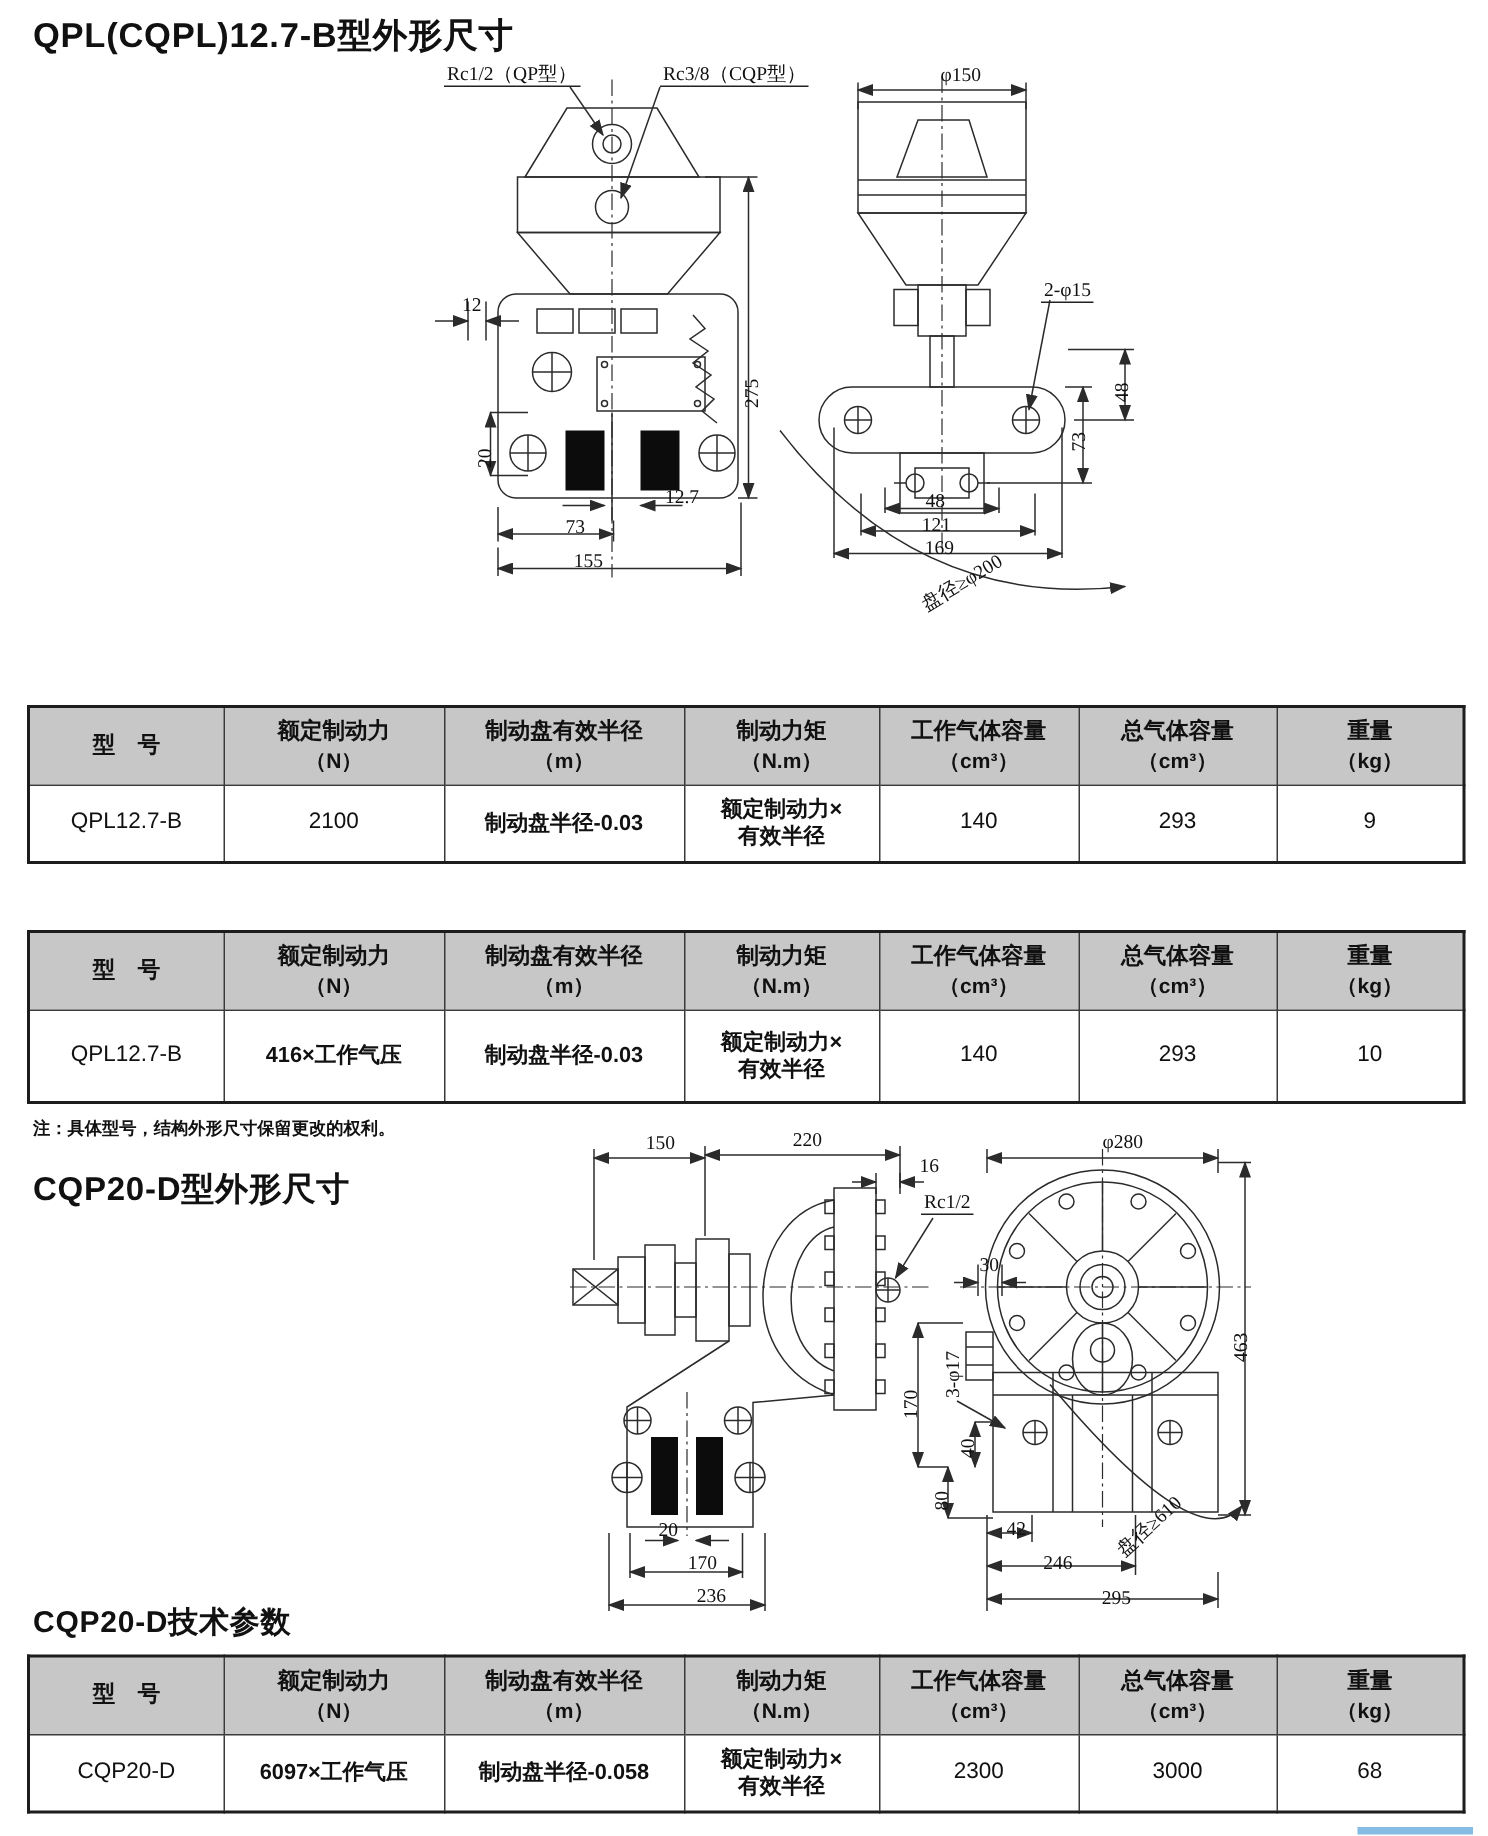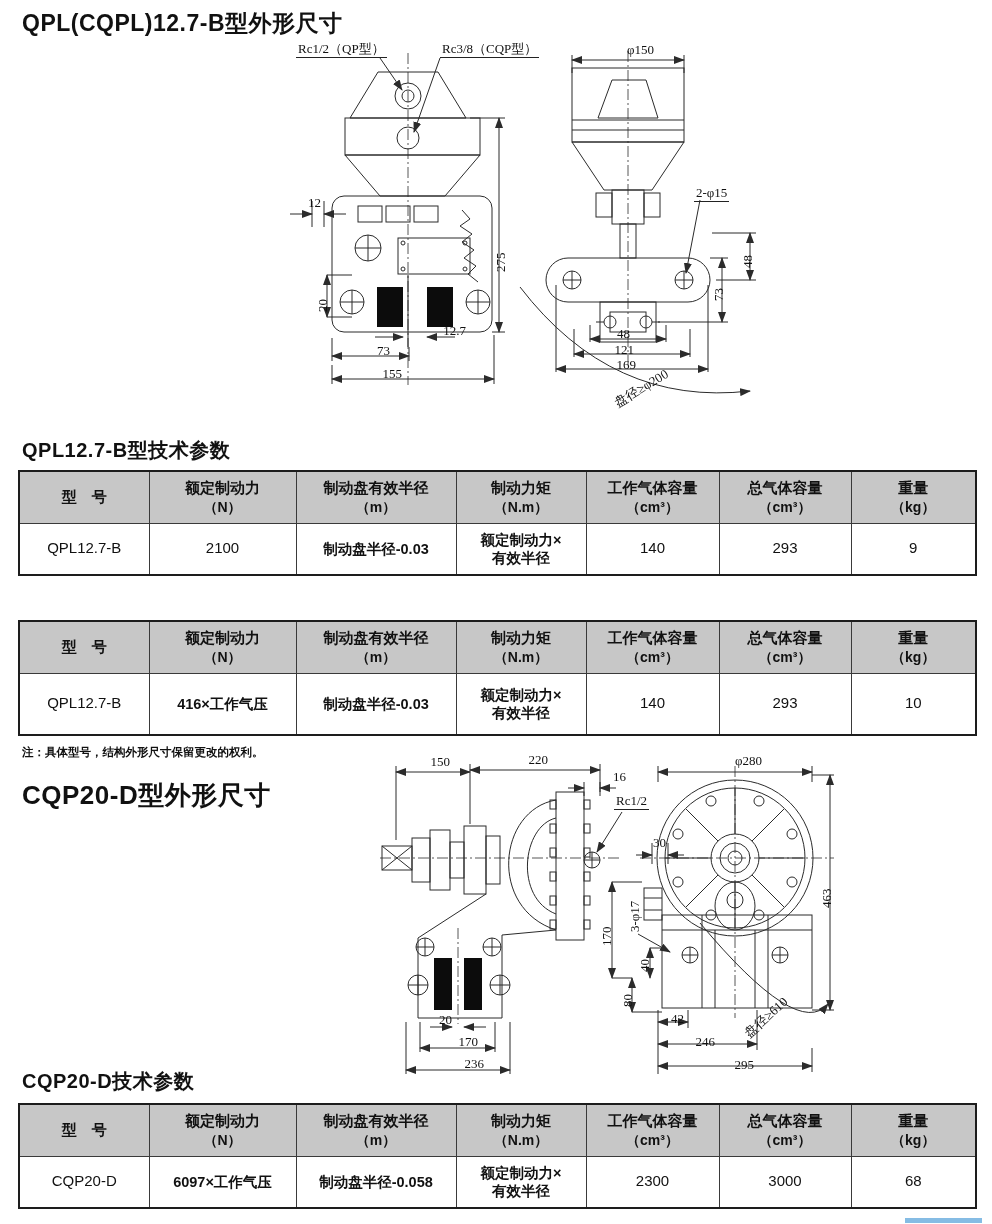--- a/index.html
+++ b/index.html
@@ -26,23 +26,22 @@
   .cl{fill:none;stroke:#2b2b2b;stroke-width:.8;stroke-dasharray:11 3 2 3}
   .blk{fill:#0c0c0c;stroke:none}
   .bar{position:absolute;background:#85bce4}
 </style>
 </head>
 <body>
 
 <div id="page">
 
   <div class="h1" style="left:22px;top:8px">QPL(CQPL)12.7-B型外形尺寸</div>
-  <div class="h2" style="left:22px;top:437px">QPL12.7-B型技术参数</div>
   <div class="note" style="left:22px;top:745px">注：具体型号，结构外形尺寸保留更改的权利。</div>
-  <div class="h1" style="left:22px;top:778px;font-size:26px">CQP20-D型外形尺寸</div>
+  <div class="h1" style="left:22px;top:778px;font-size:22px">CQP20-D型外形尺寸</div>
   <div class="h2" style="left:22px;top:1068px">CQP20-D技术参数</div>
 
   <svg class="draw" style="left:230px;top:35px" width="762" height="395" viewBox="0 0 762 395">
     <defs>
       <marker id="ar1" markerWidth="11" markerHeight="8" refX="10" refY="4" orient="auto-start-reverse">
         <path d="M0,0 L11,4 L0,8 z" fill="#2b2b2b"></path>
       </marker>
     </defs>
 
     <g>

